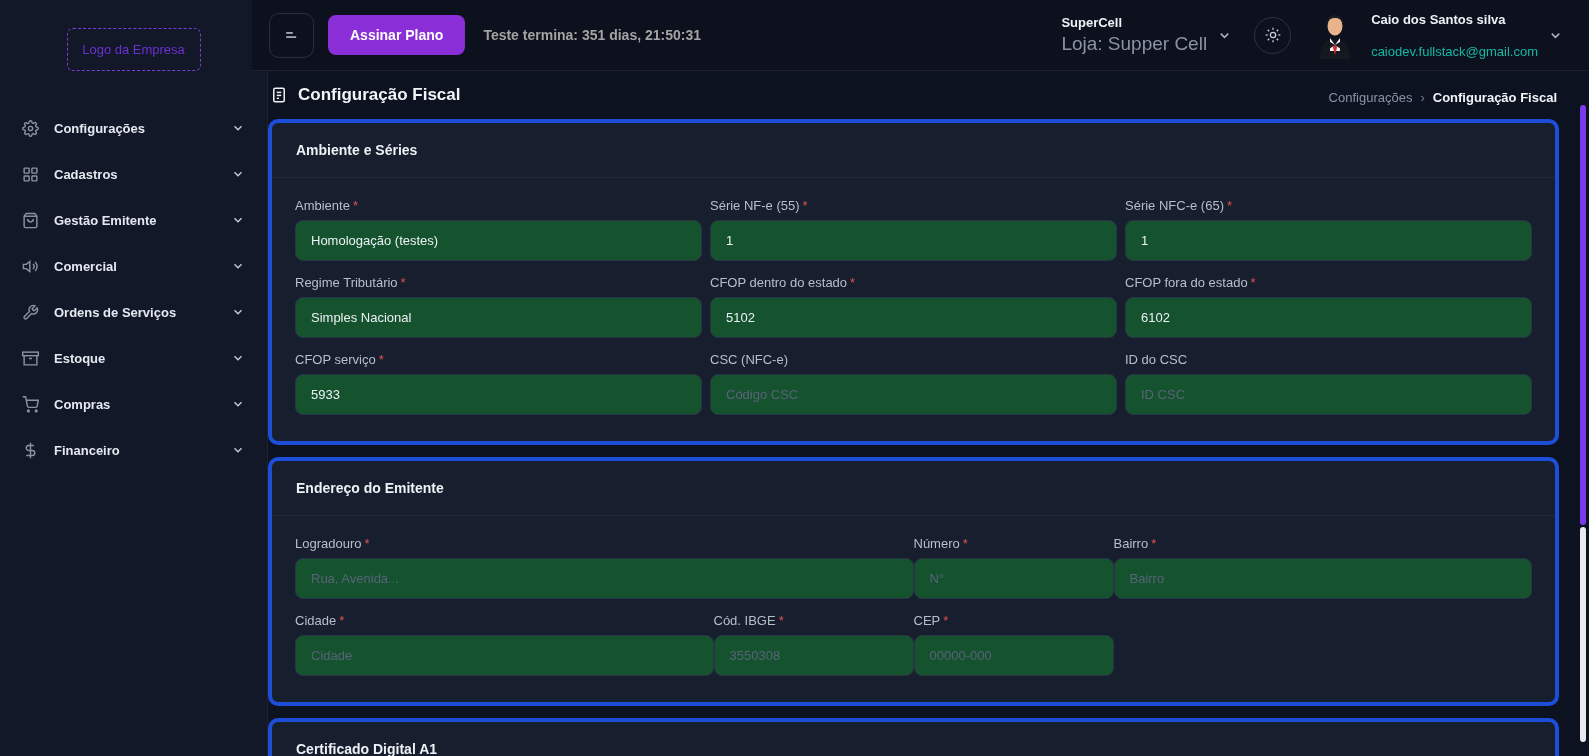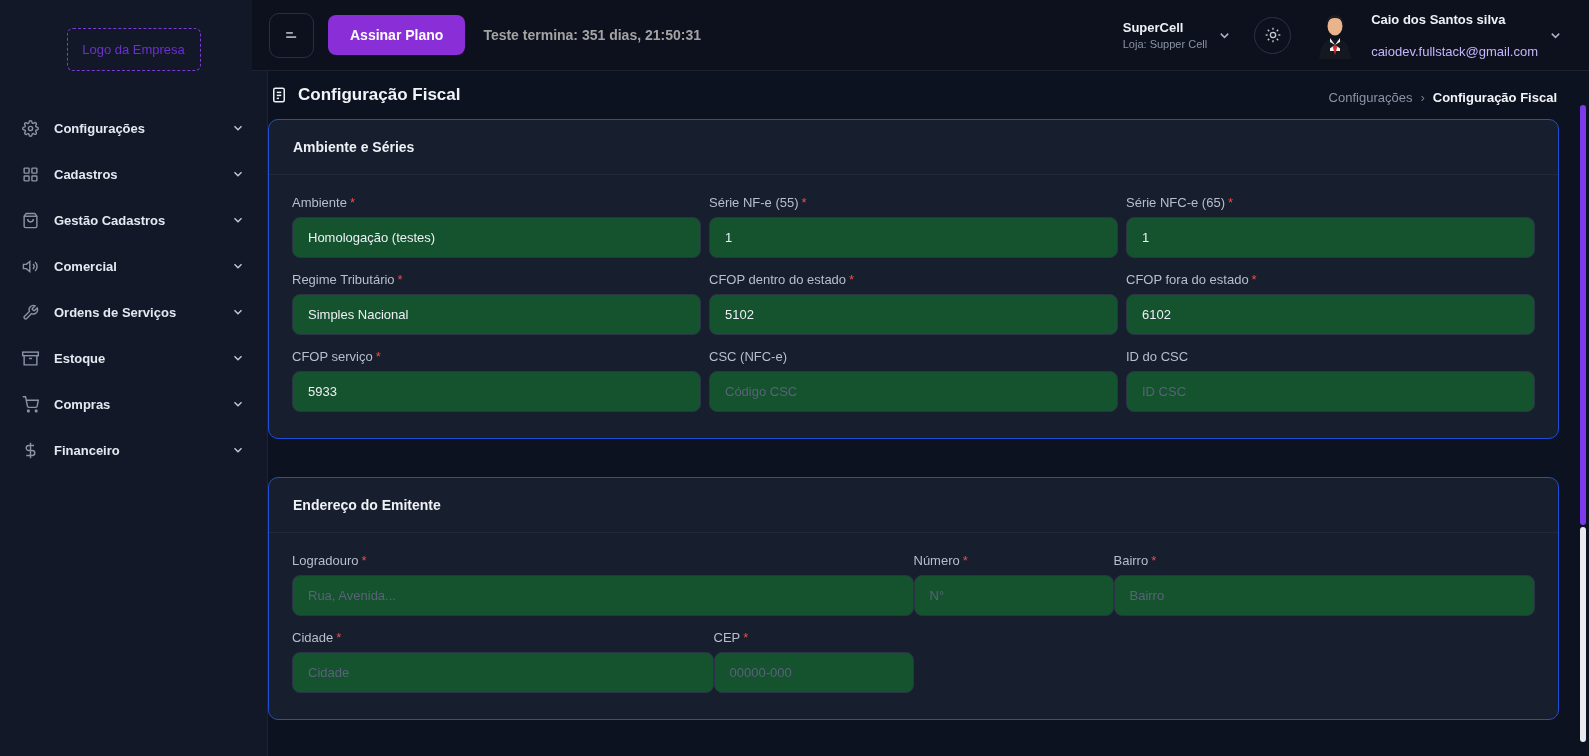--- a/index.html
+++ b/index.html
@@ -47,48 +47,48 @@
   .subscribe-btn {
     margin-left:14px; height:40px; padding:0 22px;
     background:#8a2ed8; border:none; border-radius:8px;
     color:#fff; font-size:14px; font-weight:bold; cursor:pointer;
     font-family:"Liberation Sans",sans-serif;
   }
   .trial-text { margin-left:18px; color:#a3a3a3; font-size:14px; font-weight:bold; }
   .header-right { margin-left:auto; display:flex; align-items:center; gap:16px; }
   .store-box { display:flex; align-items:center; gap:10px; cursor:pointer; }
   .store-name { font-size:13px; font-weight:bold; color:#eef1f6; }
-  .store-sub  { font-size:11px; color:#8a93a5; margin-top:3px;text-align:right; }
+  .store-sub  { font-size:19px; color:#8a93a5; margin-top:3px;text-align:right; }
   .chev-sm { color:#aab2c1; }
   .theme-btn {
     width:37px; height:37px; border-radius:50%; border:1px solid #2a3246;
     background:transparent; display:flex; align-items:center; justify-content:center;
     color:#c6cdd8; cursor:pointer; margin-left:6px;
   }
   .avatar { width:40px; height:48px; margin-left:8px; cursor:pointer; align-self:flex-end; }
   .user-box { display:flex; align-items:center; gap:10px; cursor:pointer; }
   .user-name  { font-size:13px; font-weight:bold; color:#eef1f6; }
-  .user-email { font-size:13px; color:#c4b5fd; margin-top:17px; }
+  .user-email { font-size:13px; color:#14b8a6; margin-top:17px; }
 
   
   .content {
     position:absolute; left:252px; top:71px; right:0; bottom:0;
     padding:10px 30px 0 16px; overflow:hidden;
   }
   .title-row { display:flex; align-items:flex-end; justify-content:space-between; margin:4px 2px 14px; }
   .title-left { display:flex; align-items:center; gap:10px; }
   .page-title { font-size:17px; font-weight:bold; color:#f2f4f8; }
   .breadcrumb { font-size:13px; display:flex; align-items:center; gap:8px; }
   .crumb-parent { color:#8a93a5; cursor:pointer; }
   .crumb-sep { color:#707a8c; }
   .crumb-current { color:#f2f4f8; font-weight:bold; }
 
   .card {
-    background:#171e2d; border:1px solid #1d4ed8; border-radius:10px;
-    margin-bottom:38px;
+    background:#171e2d; border:4px solid #1d4ed8; border-radius:10px;
+    margin-bottom:12px;
   }
   .card-header {
     padding:19px 24px; border-bottom:1px solid #222a3a;
     font-size:14px; font-weight:bold; color:#eef1f6;
   }
   .card-body { padding:20px 23px 26px; display:grid; row-gap:14px; }
   .grid-3 { grid-template-columns:repeat(3,1fr); column-gap:8px; }
   .grid-4 { grid-template-columns:1fr 200px 200px 1fr; }
   .span-2 { grid-column:1 / 3; }
 
@@ -154,21 +154,21 @@
     </div>
 
     <div class="nav-item">
       <span class="nicon">
         <svg width="17" height="17" viewBox="0 0 24 24" fill="none" stroke="currentColor" stroke-width="2">
             <path d="M6 2L3 6v14a2 2 0 002 2h14a2 2 0 002-2V6l-3-4z"></path>
             <line x1="3" y1="6" x2="21" y2="6"></line>
             <path d="M16 10a4 4 0 01-8 0"></path>
           </svg>
       </span>
-      <span>Gestão Cadastros</span>
+      <span>Gestão Emitente</span>
       <span class="chev">
           <svg width="14" height="14" viewBox="0 0 24 24" fill="none" stroke="currentColor" stroke-width="2.4">
             <polyline points="6 9 12 15 18 9"></polyline>
           </svg>
         </span>
     </div>
 
     <div class="nav-item">
       <span class="nicon">
         <svg width="17" height="17" viewBox="0 0 24 24" fill="none" stroke="currentColor" stroke-width="2">
@@ -392,20 +392,24 @@
       </div>
       <div class="field">
         <label><span>Bairro</span><span class="req">*</span></label>
         <input placeholder="Bairro" style="">
       </div>
       <div class="field">
         <label><span>Cidade</span><span class="req">*</span></label>
         <input placeholder="Cidade" style="">
       </div>
       <div class="field">
+        <label><span>Cód. IBGE</span><span class="req">*</span></label>
+        <input placeholder="3550308" style="">
+      </div>
+      <div class="field">
         <label><span>CEP</span><span class="req">*</span></label>
         <input placeholder="00000-000" style="">
       </div>
     </div>
   </section>
 
   <section class="card">
     <div class="card-header">Certificado Digital A1</div>
   </section>
 

